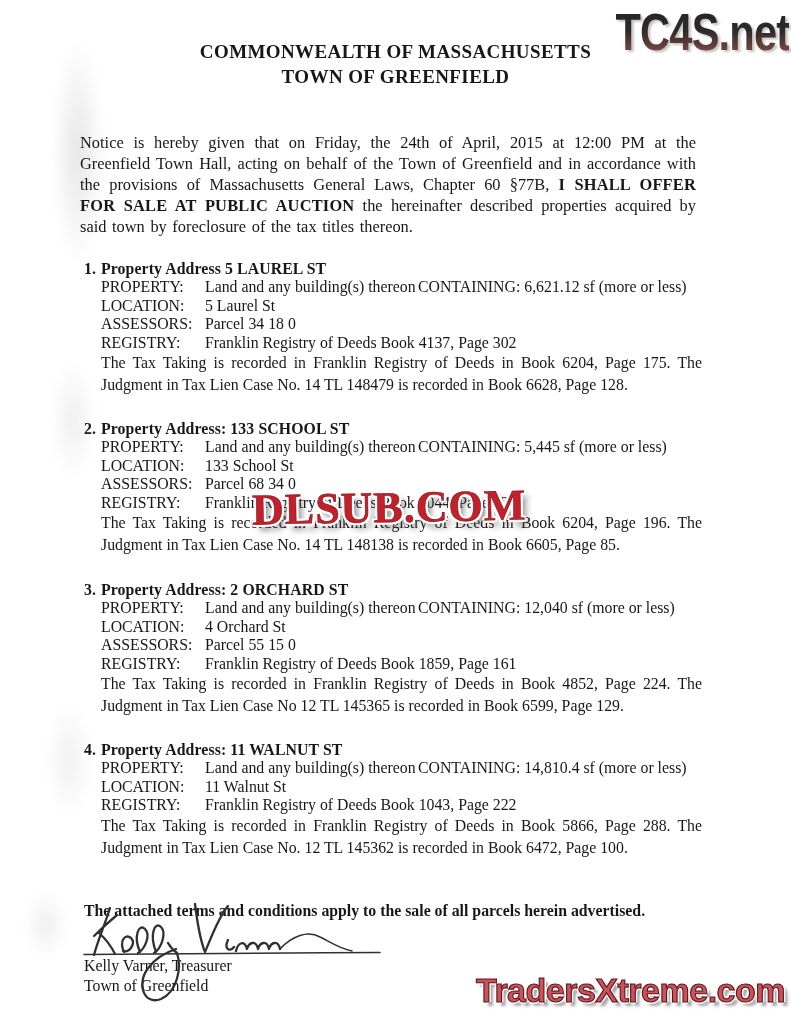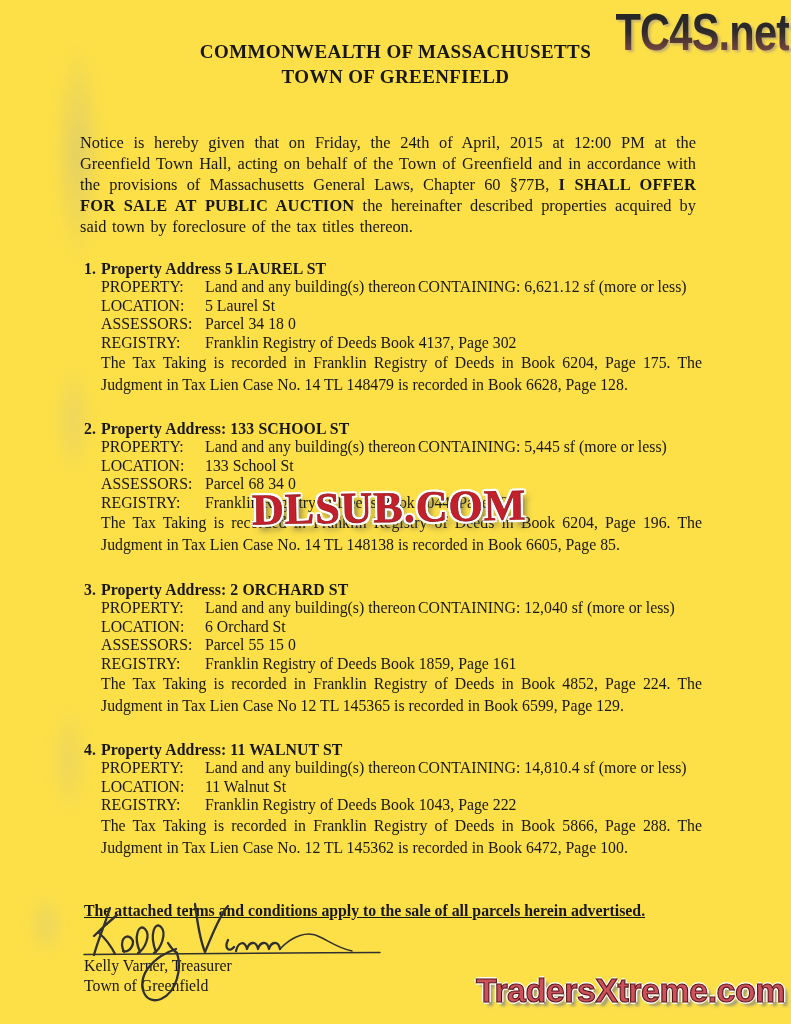--- a/index.html
+++ b/index.html
@@ -1,20 +1,20 @@
 <!DOCTYPE html>
 <html><head>
 <meta charset="utf-8">
 <style>
   html,body{margin:0;padding:0;background:#9a9a9a;}
   .page{
     position:relative;
     width:791px;height:1024px;
     margin:0 auto;
-    background:#fde047;
+    background:#ffffff;
     overflow:hidden;
     font-family:"Liberation Serif", serif;
     color:#171717;
   }
   
   .smudge{position:absolute;pointer-events:none;filter:blur(5px);}
   .smudge.s1{left:52px;top:38px;width:52px;height:230px;background:radial-gradient(ellipse at 50% 50%, rgba(170,170,170,.30), rgba(170,170,170,0) 70%);}
   .smudge.s2{left:50px;top:360px;width:46px;height:120px;background:radial-gradient(ellipse at 50% 50%, rgba(180,180,180,.22), rgba(180,180,180,0) 70%);}
   .smudge.s3{left:46px;top:700px;width:46px;height:120px;background:radial-gradient(ellipse at 50% 50%, rgba(180,180,180,.20), rgba(180,180,180,0) 70%);}
   .smudge.s4{left:24px;top:890px;width:44px;height:70px;background:radial-gradient(ellipse at 50% 50%, rgba(180,180,180,.22), rgba(180,180,180,0) 70%);}
@@ -37,21 +37,21 @@
   .prop-heading{font-weight:bold;line-height:19px;letter-spacing:.1px;}
   .prop-heading .num{display:inline-block;width:17px;}
   .kv-lines{padding-left:17px;line-height:18.6px;}
   .kv-line{position:relative;white-space:nowrap;}
   .kv-label{display:inline-block;min-width:104px;}
   .containing{position:absolute;left:317px;top:0;white-space:nowrap;}
   .tax-note{margin-top:0;padding-left:17px;width:601px;line-height:22px;text-align:justify;}
 
   .closing{
     position:absolute;top:902px;left:84px;width:640px;
-    font-weight:bold;font-size:15.8px;text-decoration:underline;
+    font-weight:bold;font-size:15.8px;
   }
   .sig-name{position:absolute;left:84px;font-size:15.8px;line-height:19px;}
   .sig-name.n1{top:956px;} .sig-name.n2{top:976px;}
   .signature-svg{position:absolute;left:76px;top:896px;pointer-events:none;}
   .signature-svg path{fill:none;stroke:#303030;stroke-width:2.3;stroke-linecap:round;stroke-linejoin:round;}
   .signature-svg path.thin{stroke-width:1.5;}
 
   
   .wm{position:absolute;font-family:"Liberation Sans", sans-serif;font-weight:bold;white-space:nowrap;}
   .wm-tc4s{
@@ -119,21 +119,21 @@
       <div class="kv-line"><span class="kv-label">ASSESSORS:</span><span>Parcel 68 34 0</span></div>
       <div class="kv-line"><span class="kv-label">REGISTRY:</span><span>Franklin Registry of Deeds Book 1044, Page 42</span></div>
     </div>
     <div class="tax-note">The Tax Taking is recorded in Franklin Registry of Deeds in Book 6204, Page 196.  The Judgment in Tax Lien Case No. 14 TL 148138 is recorded in Book 6605, Page 85.</div>
   </div>
 
   <div class="prop p3">
     <div class="prop-heading"><span class="num">3.</span><span>Property Address:  2 ORCHARD ST</span></div>
     <div class="kv-lines">
       <div class="kv-line"><span class="kv-label">PROPERTY:</span><span>Land and any building(s) thereon</span><span class="containing"><span>CONTAINING:</span> <span>12,040 sf (more or less)</span></span></div>
-      <div class="kv-line"><span class="kv-label">LOCATION:</span><span>6 Orchard St</span></div>
+      <div class="kv-line"><span class="kv-label">LOCATION:</span><span>4 Orchard St</span></div>
       <div class="kv-line"><span class="kv-label">ASSESSORS:</span><span>Parcel 55 15 0</span></div>
       <div class="kv-line"><span class="kv-label">REGISTRY:</span><span>Franklin Registry of Deeds Book 1859, Page 161</span></div>
     </div>
     <div class="tax-note">The Tax Taking is recorded in Franklin Registry of Deeds in Book 4852, Page 224.  The Judgment in Tax Lien Case No 12 TL 145365 is recorded in Book 6599, Page 129.</div>
   </div>
 
   <div class="prop p4">
     <div class="prop-heading"><span class="num">4.</span><span>Property Address:  11 WALNUT ST</span></div>
     <div class="kv-lines">
       <div class="kv-line"><span class="kv-label">PROPERTY:</span><span>Land and any building(s) thereon</span><span class="containing"><span>CONTAINING:</span> <span>14,810.4 sf (more or less)</span></span></div>

